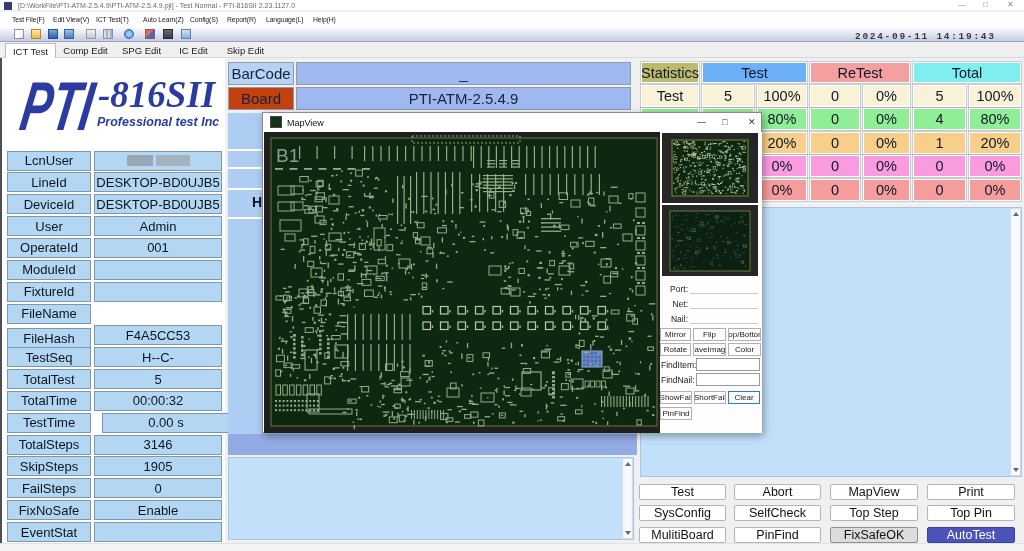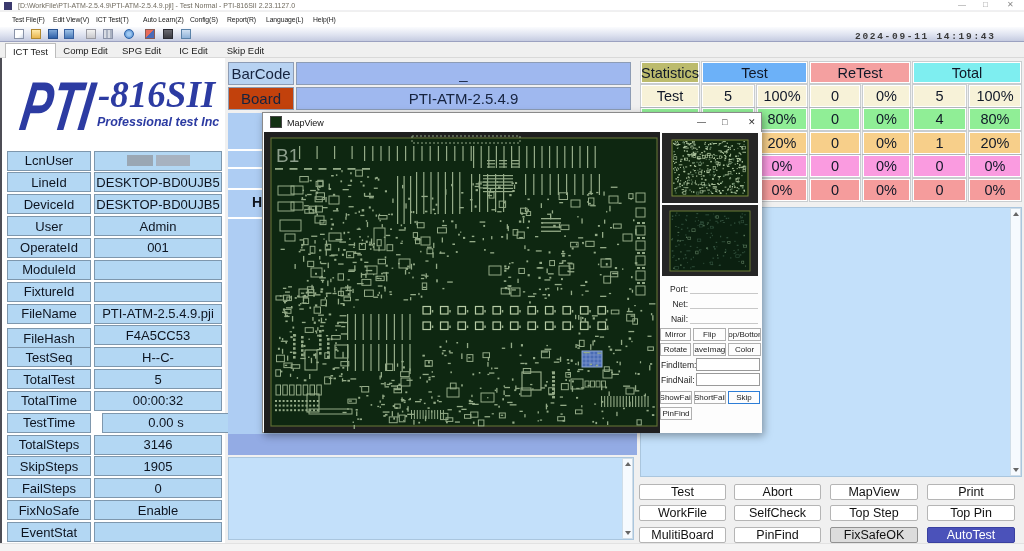--- a/index.html
+++ b/index.html
@@ -113,21 +113,20 @@
 <div class="lc" style="left:94px;top:194.2px;width:128px;height:20px">DESKTOP-BD0UJB5</div>
 <div class="lc" style="left:7px;top:216.0px;width:84px;height:20px">User</div>
 <div class="lc" style="left:94px;top:216.0px;width:128px;height:20px">Admin</div>
 <div class="lc" style="left:7px;top:237.9px;width:84px;height:20px">OperateId</div>
 <div class="lc" style="left:94px;top:237.9px;width:128px;height:20px">001</div>
 <div class="lc" style="left:7px;top:259.8px;width:84px;height:20px">ModuleId</div>
 <div class="lc" style="left:94px;top:259.8px;width:128px;height:20px"></div>
 <div class="lc" style="left:7px;top:281.6px;width:84px;height:20px">FixtureId</div>
 <div class="lc" style="left:94px;top:281.6px;width:128px;height:20px"></div>
 <div class="lc" style="left:7px;top:303.5px;width:84px;height:20px">FileName</div>
-<div class="lc" style="left:94px;top:303.5px;width:128px;height:20px">PTI-ATM-2.5.4.9.pji</div>
 <div class="lc" style="left:7px;top:328px;width:84px;height:20px">FileHash</div>
 <div class="lc" style="left:94px;top:325.3px;width:128px;height:20px">F4A5CC53</div>
 <div class="lc" style="left:7px;top:347.2px;width:84px;height:20px">TestSeq</div>
 <div class="lc" style="left:94px;top:347.2px;width:128px;height:20px">H--C-</div>
 <div class="lc" style="left:7px;top:369.0px;width:84px;height:20px">TotalTest</div>
 <div class="lc" style="left:94px;top:369.0px;width:128px;height:20px">5</div>
 <div class="lc" style="left:7px;top:390.9px;width:84px;height:20px">TotalTime</div>
 <div class="lc" style="left:94px;top:390.9px;width:128px;height:20px">00:00:32</div>
 <div class="lc" style="left:7px;top:412.7px;width:84px;height:20px">TestTime</div>
 <div class="lc" style="left:102px;top:412.7px;width:128px;height:20px">0.00 s</div>
@@ -203,21 +202,21 @@
 <div class="sc" style="left:702px;top:178.5px;width:52px;height:22px;background:#f59c9c">0</div>
 <div class="sc" style="left:757px;top:178.5px;width:50px;height:22px;background:#f59c9c">0%</div>
 <div class="sc" style="left:810px;top:178.5px;width:50px;height:22px;background:#f59c9c">0</div>
 <div class="sc" style="left:863px;top:178.5px;width:47px;height:22px;background:#f59c9c">0%</div>
 <div class="sc" style="left:913px;top:178.5px;width:53px;height:22px;background:#f59c9c">0</div>
 <div class="sc" style="left:969px;top:178.5px;width:52px;height:22px;background:#f59c9c">0%</div>
   <div class="btn" style="left:639px;top:483.5px;width:87px;height:16px">Test</div>
 <div class="btn" style="left:734px;top:483.5px;width:87px;height:16px">Abort</div>
 <div class="btn" style="left:830px;top:483.5px;width:88px;height:16px">MapView</div>
 <div class="btn" style="left:927px;top:483.5px;width:88px;height:16px">Print</div>
-<div class="btn" style="left:639px;top:505px;width:87px;height:16px">WorkFile</div>
+<div class="btn" style="left:639px;top:505px;width:87px;height:16px">SysConfig</div>
 <div class="btn" style="left:734px;top:505px;width:87px;height:16px">SelfCheck</div>
 <div class="btn" style="left:830px;top:505px;width:88px;height:16px">Top Step</div>
 <div class="btn" style="left:927px;top:505px;width:88px;height:16px">Top Pin</div>
 <div class="btn" style="left:639px;top:526.5px;width:87px;height:16px">MulitiBoard</div>
 <div class="btn" style="left:734px;top:526.5px;width:87px;height:16px">PinFind</div>
 <div class="btn" style="left:830px;top:526.5px;width:88px;height:16px;background:#dcdcdc;border-color:#919191">FixSafeOK</div>
 <div class="btn" style="left:927px;top:526.5px;width:88px;height:16px;background:#4b52ba;border-color:#3a41a0;color:#fff">AutoTest</div>
 
   <div id="mapwin">
     <div class="wtitle">
@@ -1998,18 +1997,18 @@
       <div class="pbtn" style="left:68px;top:196px;width:33px;height:13px">Top/Bottom</div>
       <div class="pbtn" style="left:0px;top:211px;width:31px;height:13px">Rotate</div>
       <div class="pbtn" style="left:33px;top:211px;width:33px;height:13px">SaveImage</div>
       <div class="pbtn" style="left:68px;top:211px;width:33px;height:13px">Color</div>
       <div class="pfield" style="left:1px;top:228px;">FindItem:</div>
       <div class="pbox" style="left:36px;top:226px;width:64px;height:13px"></div>
       <div class="pfield" style="left:1px;top:243px;">FindNail:</div>
       <div class="pbox" style="left:36px;top:241px;width:64px;height:13px"></div>
       <div class="pbtn" style="left:0px;top:259px;width:32px;height:13px">ShowFail</div>
       <div class="pbtn" style="left:34px;top:259px;width:32px;height:13px">ShortFail</div>
-      <div class="pbtn" style="left:68px;top:259px;width:32px;height:13px;border:1px solid #2d7dd6">Skip</div>
+      <div class="pbtn" style="left:68px;top:259px;width:32px;height:13px;border:1px solid #2d7dd6">Clear</div>
       <div class="pbtn" style="left:0px;top:275px;width:32px;height:13px">PinFind</div>
     </div>
   </div>
   <div class="abs" id="statusbar"></div>
 </div>
 
 </body></html>

